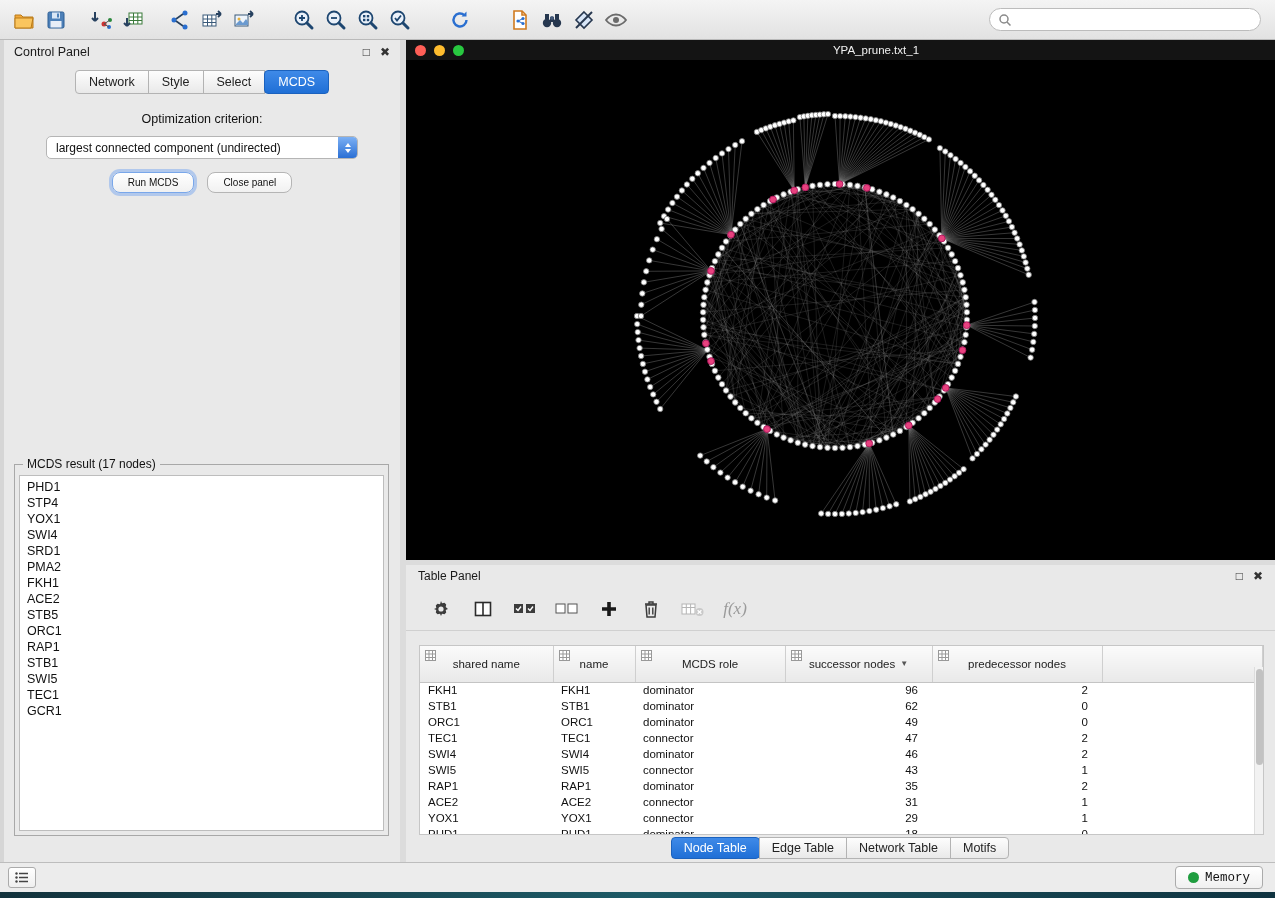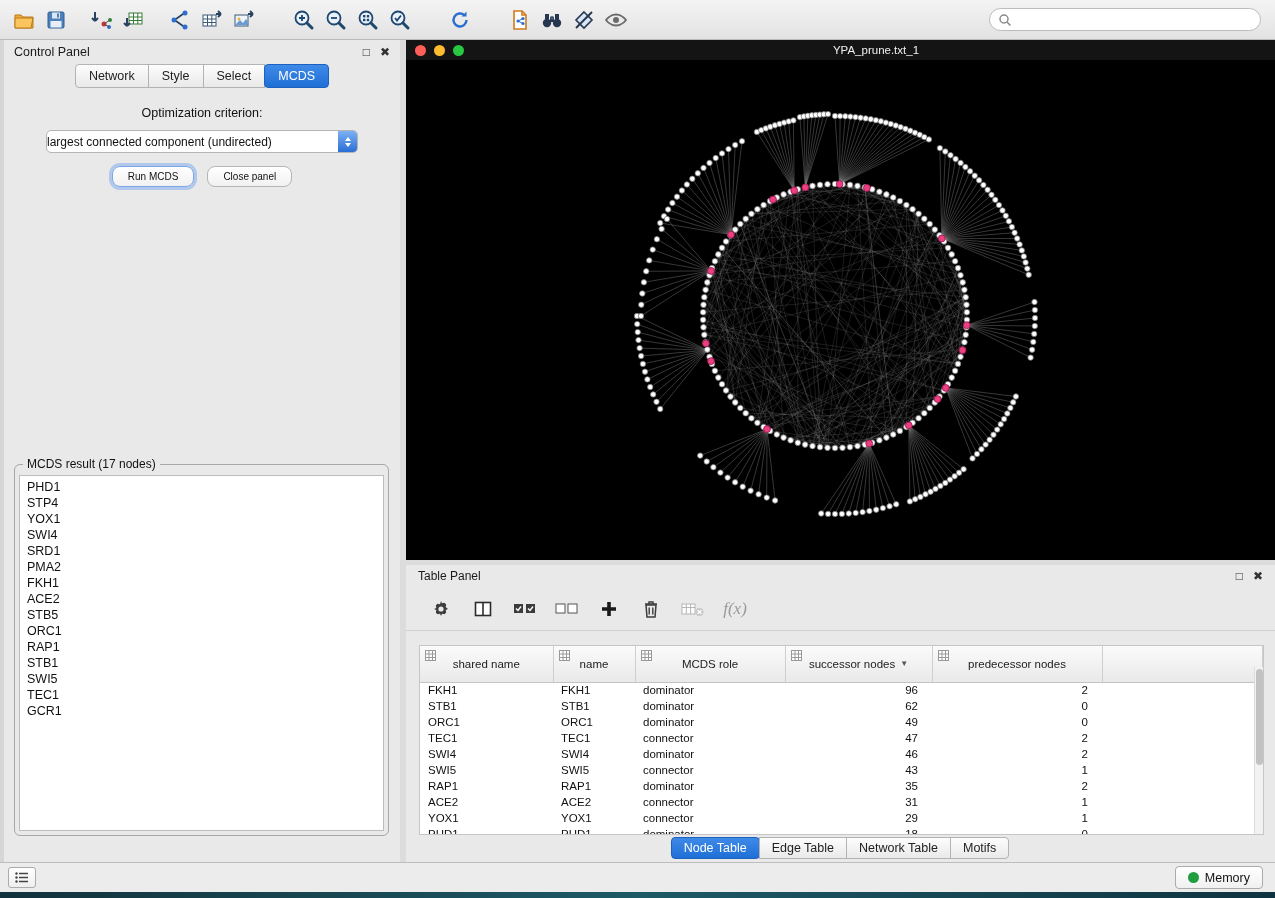--- a/index.html
+++ b/index.html
@@ -17,41 +17,41 @@
   .search-box { width:272px; height:23px; background:#fff; border:1px solid #bcbcbc; border-radius:12px;
     display:flex; align-items:center; padding-left:8px; margin-right:14px; }
   .search-box input { border:none; outline:none; flex:1; font-size:12px; background:transparent; font-family:"Liberation Sans",sans-serif; }
 
   
   .control-panel { position:absolute; left:4px; top:40px; width:396px; height:822px; background:#e9e9e9; }
   .cp-header { height:24px; display:flex; align-items:center; padding:0 10px; }
   .cp-title { font-size:12.5px; color:#1a1a1a; }
   .panel-icons { margin-left:auto; display:flex; gap:10px; align-items:center; }
   .panel-icon { font-size:12px; color:#333; line-height:1; cursor:default; }
-  .cp-tabs { display:flex; justify-content:center; }
+  .cp-tabs { display:flex; justify-content:center; margin-top:6px; }
   .cp-tab { font-size:12.5px; padding:4px 13px; background:linear-gradient(#fdfdfd,#e9e9e9);
     border:1px solid #b3b3b3; margin-left:-1px; color:#222; cursor:default; }
   .cp-tab:first-child { border-radius:4px 0 0 4px; margin-left:0; }
   .cp-tab:last-child { border-radius:0 4px 4px 0; }
   .cp-tab.active { background:linear-gradient(#3f8ae8,#1f6fd6); color:#fff; border-color:#1b62be; border-radius:4px; }
   .cp-body { padding-top:18px; text-align:center; }
   .opt-label { font-size:12.5px; color:#111; margin-bottom:10px; }
   .combo { width:312px; height:23px; margin:0 auto; background:#fff; border:1px solid #b5b5b5; border-radius:5px;
     display:flex; align-items:center; overflow:hidden; cursor:default; }
-  .combo-text { flex:1; font-size:12px; text-align:left; padding-left:0; color:#111; white-space:nowrap; }
+  .combo-text { flex:1; font-size:12px; text-align:left; padding-left:9px; color:#111; white-space:nowrap; }
   .combo-cap { width:19px; height:100%; background:linear-gradient(#7cb0f4,#2a6fd4); display:flex; flex-direction:column;
     align-items:center; justify-content:center; gap:2px; }
   .combo-cap .tri-up { width:0;height:0;border-left:3.5px solid transparent;border-right:3.5px solid transparent;border-bottom:4px solid #fff; }
   .combo-cap .tri-dn { width:0;height:0;border-left:3.5px solid transparent;border-right:3.5px solid transparent;border-top:4px solid #fff; }
   .cp-buttons { margin-top:13px; display:flex; justify-content:center; gap:13px; }
   .mac-btn { font-family:"Liberation Sans",sans-serif; font-size:10px; color:#111; padding:4px 15px;
     background:linear-gradient(#ffffff,#f1f1f1); border:1px solid #b5b5b5; border-radius:8px; cursor:default; }
   .mac-btn.focused { border-color:#79a7ea; box-shadow:0 0 0 3px rgba(108,160,240,.45); }
   .result-box { position:absolute; left:10px; top:424px; width:375px; height:372px;
-    border:1px solid #a8a8a8; border-radius:6px; background:#e9e9e9; }
+    border:1px solid #a8a8a8; border-radius:0; background:#e9e9e9; }
   .result-legend { position:absolute; top:-8px; left:8px; background:#e9e9e9; padding:0 4px; font-size:12px; color:#111; }
   .result-list { position:absolute; inset:10px 4px 4px 4px; background:#fff; border:1px solid #bdbdbd;
     overflow:hidden; text-align:left; padding:3px 0 0 7px; }
   .result-item { font-size:12.5px; line-height:16px; color:#111; }
 
   
   .v-splitter { position:absolute; left:400px; top:40px; width:6px; height:822px; background:#dcdcdc; }
   .h-splitter { position:absolute; left:406px; top:560px; width:869px; height:5px; background:#dcdcdc; }
 
   
@@ -87,21 +87,21 @@
   .tp-tab:first-child { border-radius:4px 0 0 4px; }
   .tp-tab:last-child { border-radius:0 4px 4px 0; }
   .tp-tab.active { background:linear-gradient(#3f8ae8,#1f6fd6); color:#fff; border-color:#1b62be; border-radius:4px; }
 
   
   .status-bar { position:absolute; left:0; top:862px; width:1275px; height:30px; background:#ececec; border-top:1px solid #bdbdbd;
     display:flex; align-items:center; padding:0 8px; }
   .sb-left-btn { width:28px; height:21px; background:linear-gradient(#fff,#efefef); border:1px solid #ababab; border-radius:3px;
     display:flex; align-items:center; justify-content:center; cursor:default; }
   .memory-btn { margin-left:auto; height:23px; background:linear-gradient(#fff,#f0f0f0); border:1px solid #ababab; border-radius:4px;
-    display:flex; align-items:center; gap:6px; padding:0 12px; font-size:12.5px; color:#111; cursor:default; margin-right:4px; }
+    display:flex; align-items:center; gap:6px; padding:0 12px; font-size:12.5px; color:#111; cursor:default; margin-right:4px;font-family:Liberation Mono, monospace; }
   .mem-dot { width:11px; height:11px; border-radius:50%; }
   .desktop-strip { position:absolute; left:0; top:892px; width:1275px; height:6px;
     background:linear-gradient(90deg,#12323c,#1d5a66,#0f3340); }
 </style>
 </head>
 <body>
 
 <div class="app">
 
   <div class="toolbar">

